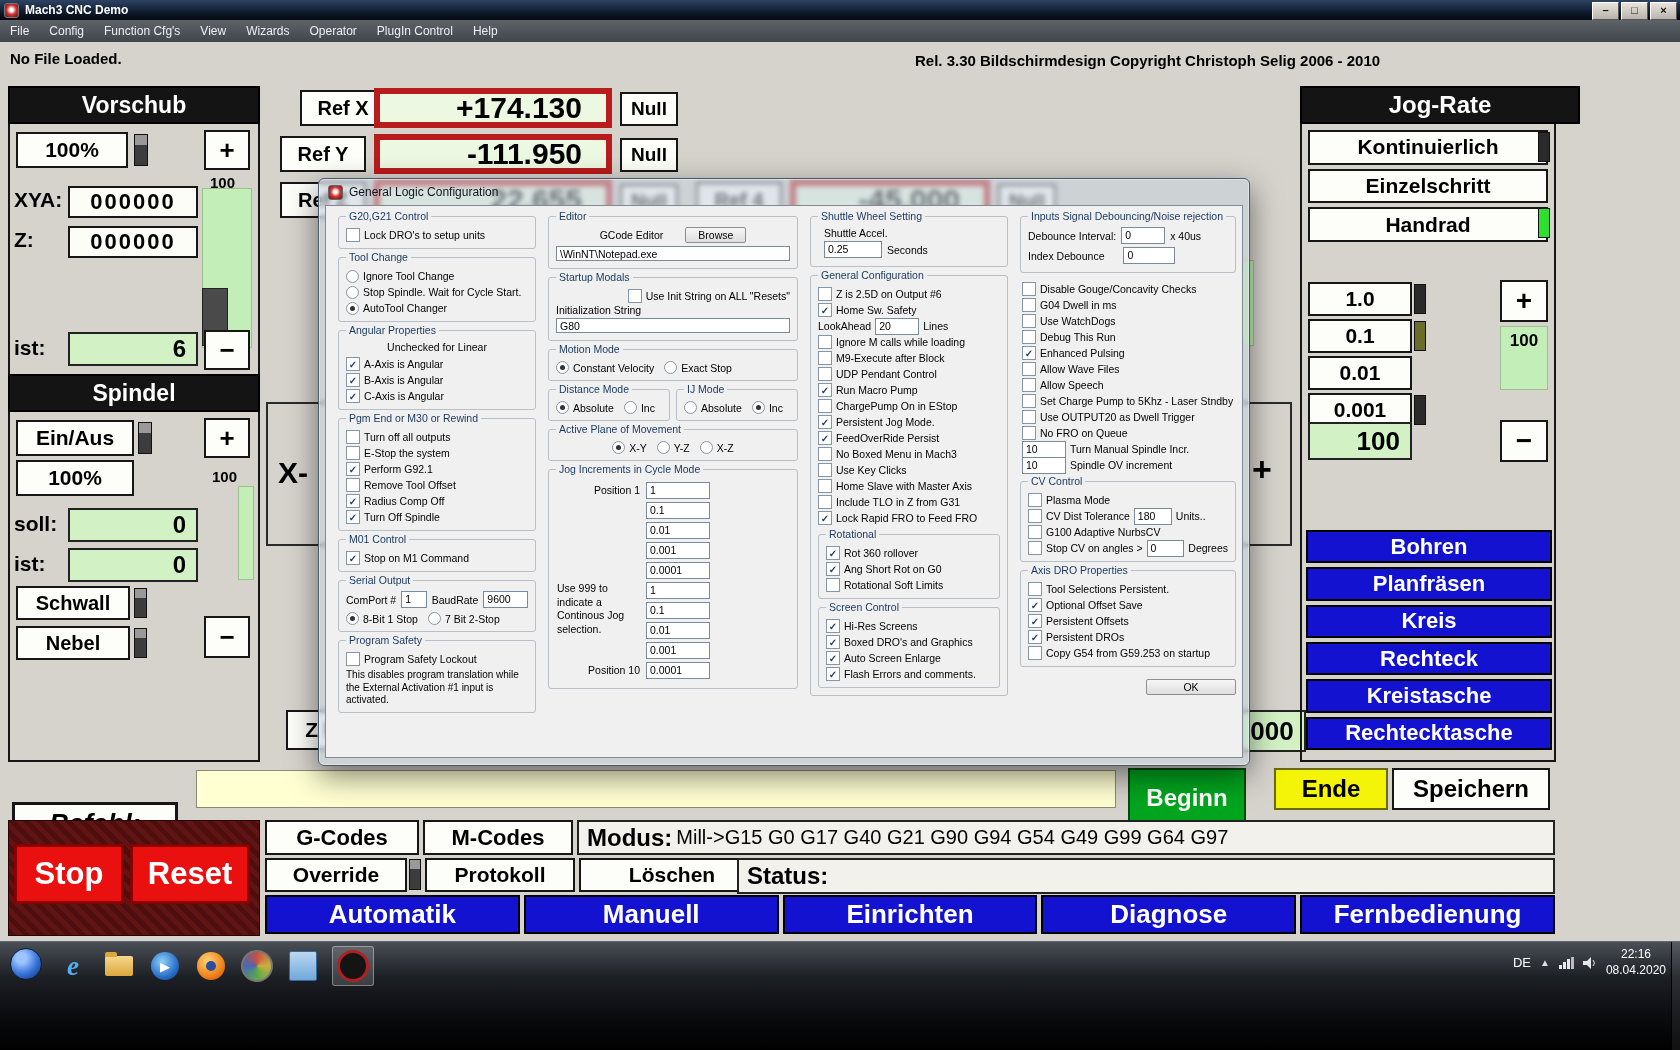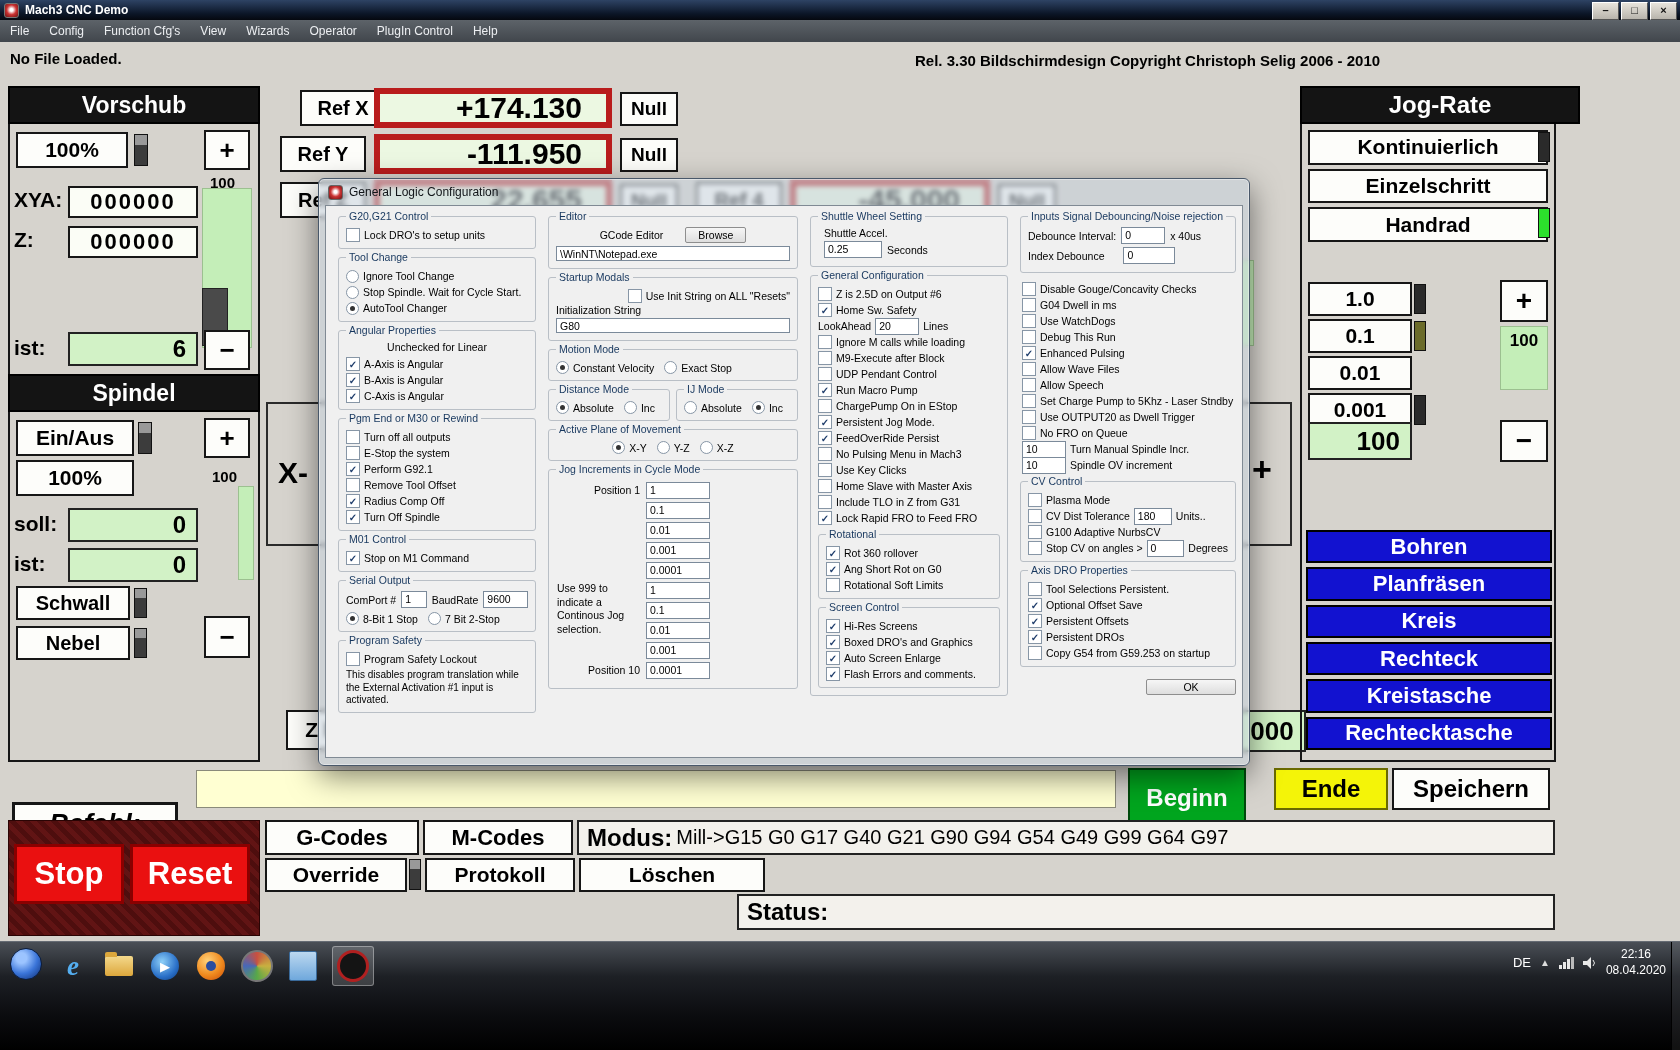--- a/index.html
+++ b/index.html
@@ -208,23 +208,30 @@
   <div class="abs wbtn" style="left:265px;top:820px;width:154px;height:35px;font-size:22px;">G-Codes</div>
   <div class="abs wbtn" style="left:423px;top:820px;width:150px;height:35px;font-size:22px;">M-Codes</div>
   <div class="abs" style="left:577px;top:820px;width:978px;height:35px;border:2px solid #222;background:#f3f1ec;display:flex;align-items:center;gap:4px;padding:0 8px;">
     <span class="plab" style="font-size:24px;">Modus:</span>
     <span style="font-size:20px;white-space:nowrap;">Mill-&gt;G15  G0 G17 G40 G21 G90 G94 G54 G49 G99 G64 G97</span>
   </div>
   <div class="abs wbtn" style="left:265px;top:858px;width:142px;height:34px;font-size:21px;">Override</div>
   <div class="abs sliderv" style="left:409px;top:859px;width:12px;height:31px;"></div>
   <div class="abs wbtn" style="left:425px;top:858px;width:150px;height:34px;font-size:21px;">Protokoll</div>
   <div class="abs wbtn" style="left:579px;top:858px;width:186px;height:34px;font-size:21px;">Löschen</div>
-  <div class="abs" style="left:737px;top:858px;width:818px;height:34px;border:2px solid #222;background:#f3f1ec;display:flex;align-items:center;padding:16px 8px;margin-top:36px;">
+  <div class="abs" style="left:737px;top:858px;width:818px;height:34px;border:2px solid #222;background:#f3f1ec;display:flex;align-items:center;padding:16px 8px;">
     <span class="plab" style="font-size:24px;">Status:</span>
   </div>
+  <div class="abs" style="left:265px;top:895px;width:1290px;height:39px;display:flex;gap:4px;">
+      <div class="bluebtn navb" style="flex: 1 1 0%; font-size: 26px;">Automatik</div>
+      <div class="bluebtn navb" style="flex: 1 1 0%; font-size: 26px;">Manuell</div>
+      <div class="bluebtn navb" style="flex: 1 1 0%; font-size: 26px;">Einrichten</div>
+      <div class="bluebtn navb" style="flex: 1 1 0%; font-size: 26px;">Diagnose</div>
+      <div class="bluebtn navb" style="flex: 1 1 0%; font-size: 26px;">Fernbedienung</div>
+    </div>
 
   <div class="abs dialog">
     <div class="abs dlg-glass"></div>
     <div class="abs dlg-title">
       <span class="dlg-ico"></span>
       <span>General Logic Configuration</span>
     </div>
     <div class="abs dlg-client">
 
       <div class="dcol" style="left:12px;width:198px;">
@@ -515,21 +522,21 @@
               <div class="chk-row">
                 <span class="cbox on">✓</span>
                 <span>Persistent Jog Mode.</span>
               </div>
               <div class="chk-row">
                 <span class="cbox on">✓</span>
                 <span>FeedOverRide Persist</span>
               </div>
               <div class="chk-row">
                 <span class="cbox"></span>
-                <span>No Pulsing Menu in Mach3</span>
+                <span>No Boxed Menu in Mach3</span>
               </div>
               <div class="chk-row">
                 <span class="cbox"></span>
                 <span>Use Key Clicks</span>
               </div>
               <div class="chk-row">
                 <span class="cbox"></span>
                 <span>Home Slave with Master Axis</span>
               </div>
               <div class="chk-row">

